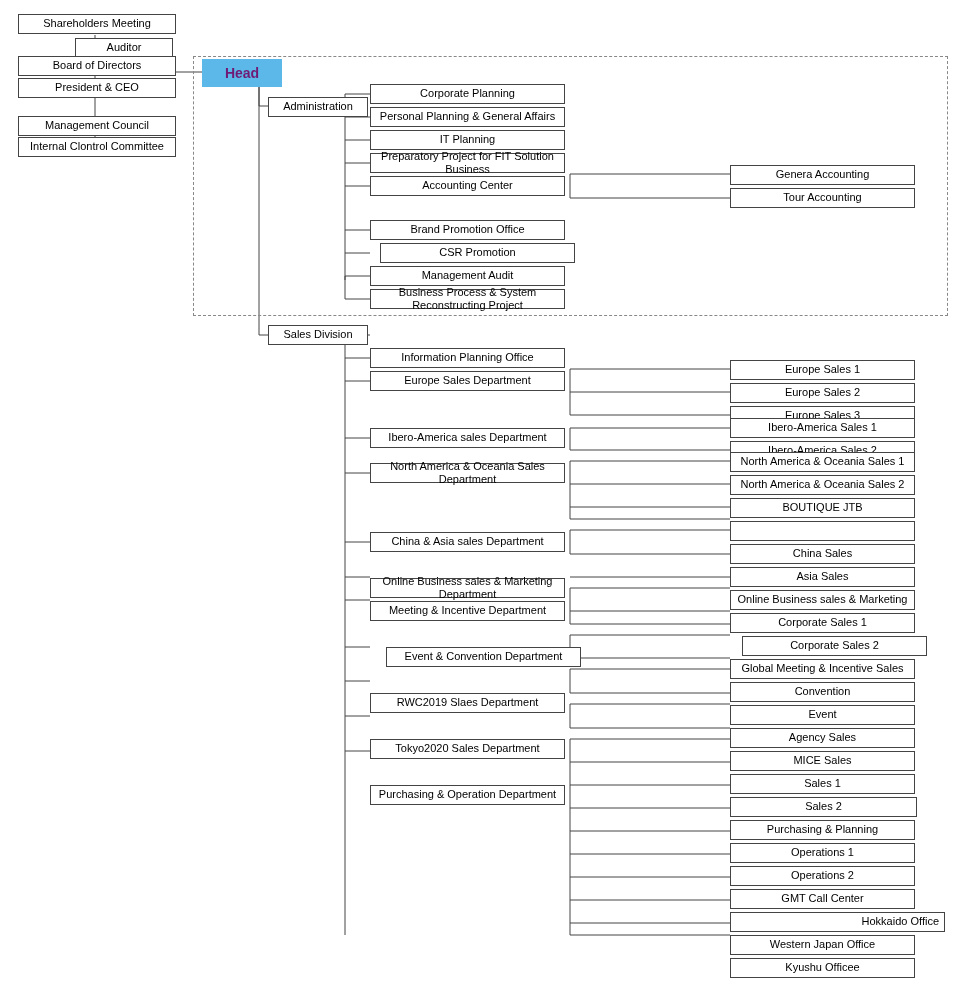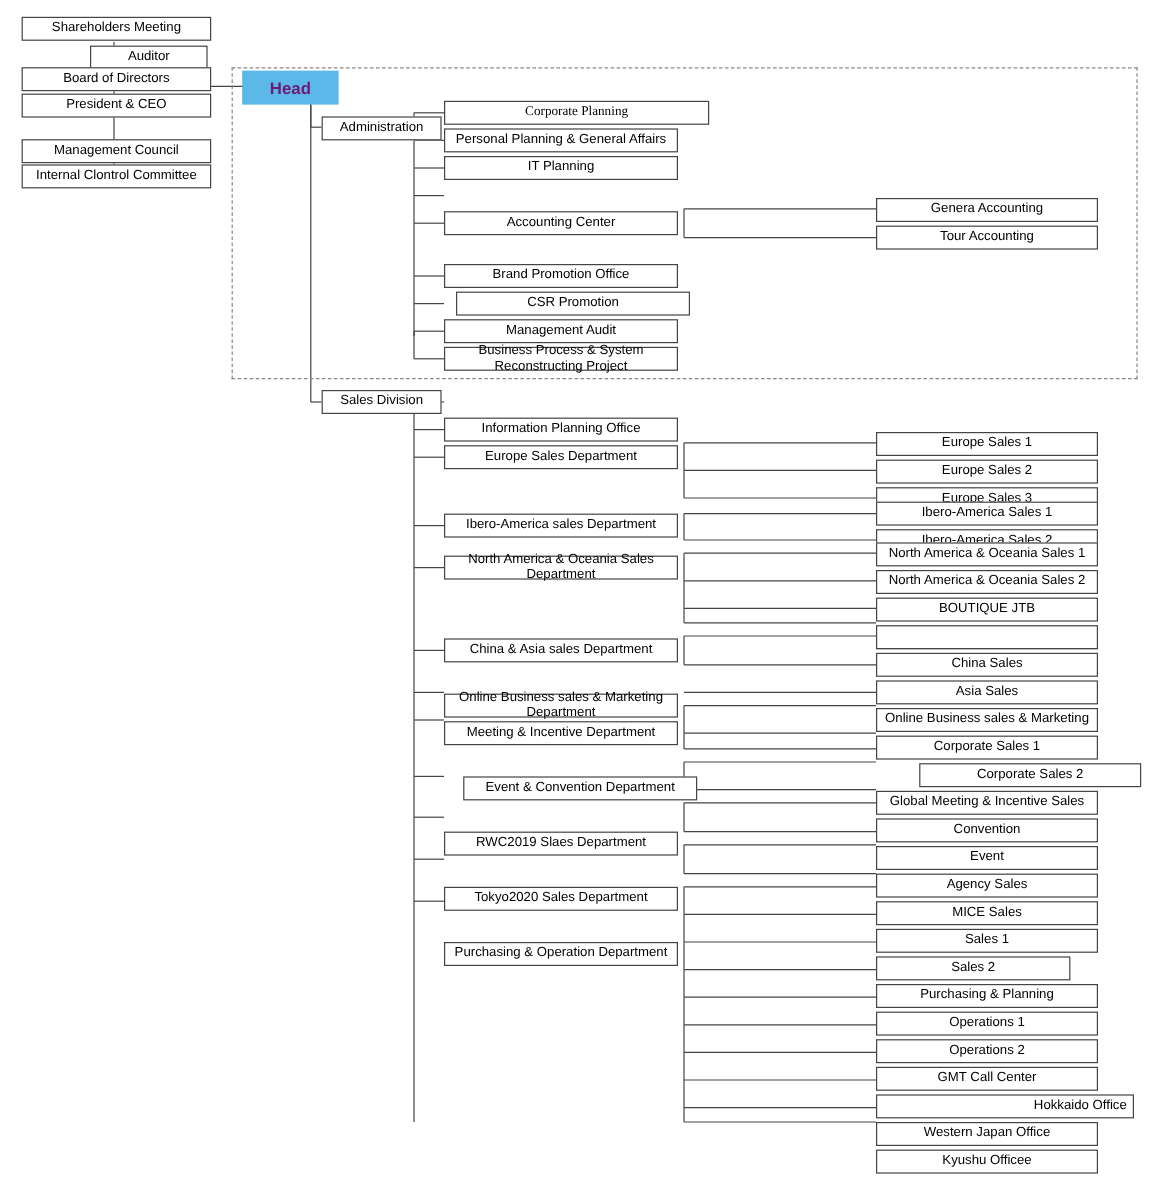--- a/index.html
+++ b/index.html
@@ -204,28 +204,31 @@
     </div>
 
     <div class="box head-box" style="left:192px; top:49px; width:80px; height:28px; font-size:14px; border:2px solid #5bb8e8;">
       <span>Head</span>
     </div>
 
     <div class="box" style="left:258px; top:87px; width:100px; height:20px;">
       <span>Administration</span>
     </div>
 
-    <div class="box" style="left:360px; top:74px; width:221px; height:20px;font-family:Liberation Serif, serif;">
+    <div class="box" style="left:360px; top:74px; width:195px; height:20px;">
       <span>Corporate Planning</span>
     </div>
     <div class="box" style="left:360px; top:97px; width:195px; height:20px;">
       <span>Personal Planning &amp; General Affairs</span>
     </div>
     <div class="box" style="left:360px; top:120px; width:195px; height:20px;">
       <span>IT Planning</span>
+    </div>
+    <div class="box" style="left:360px; top:143px; width:195px; height:20px;">
+      <span>Preparatory Project for FIT Solution Business</span>
     </div>
 
     <div class="box" style="left:360px; top:166px; width:195px; height:20px;">
       <span>Accounting Center</span>
     </div>
 
     <div class="box" style="left:720px; top:155px; width:185px; height:20px;">
       <span>Genera Accounting</span>
     </div>
     <div class="box" style="left:720px; top:178px; width:185px; height:20px;">
@@ -309,21 +312,21 @@
     <div class="box" style="left:720px; top:580px; width:185px; height:20px;">
       <span>Online Business sales &amp; Marketing</span>
     </div>
 
     <div class="box" style="left:360px; top:591px; width:195px; height:20px;">
       <span>Meeting &amp; Incentive Department</span>
     </div>
     <div class="box" style="left:720px; top:603px; width:185px; height:20px;">
       <span>Corporate Sales 1</span>
     </div>
-    <div class="box" style="left:756px; top:626px; width:185px; height:20px;">
+    <div class="box" style="left:732px; top:626px; width:185px; height:20px;">
       <span>Corporate Sales 2</span>
     </div>
     <div class="box" style="left:720px; top:649px; width:185px; height:20px;">
       <span>Global Meeting &amp; Incentive Sales</span>
     </div>
 
     <div class="box" style="left:360px; top:637px; width:195px; height:20px;margin-left:16px;">
       <span>Event &amp; Convention Department</span>
     </div>
     <div class="box" style="left:720px; top:672px; width:185px; height:20px;">
@@ -342,21 +345,21 @@
     <div class="box" style="left:720px; top:741px; width:185px; height:20px;">
       <span>MICE Sales</span>
     </div>
 
     <div class="box" style="left:360px; top:729px; width:195px; height:20px;">
       <span>Tokyo2020 Sales Department</span>
     </div>
     <div class="box" style="left:720px; top:764px; width:185px; height:20px;">
       <span>Sales 1</span>
     </div>
-    <div class="box" style="left:720px; top:787px; width:162px; height:20px;">
+    <div class="box" style="left:720px; top:787px; width:187px; height:20px;">
       <span>Sales 2</span>
     </div>
 
     <div class="box" style="left:360px; top:775px; width:195px; height:20px;">
       <span>Purchasing &amp; Operation Department</span>
     </div>
     <div class="box" style="left:720px; top:810px; width:185px; height:20px;">
       <span>Purchasing &amp; Planning</span>
     </div>
     <div class="box" style="left:720px; top:833px; width:185px; height:20px;">

